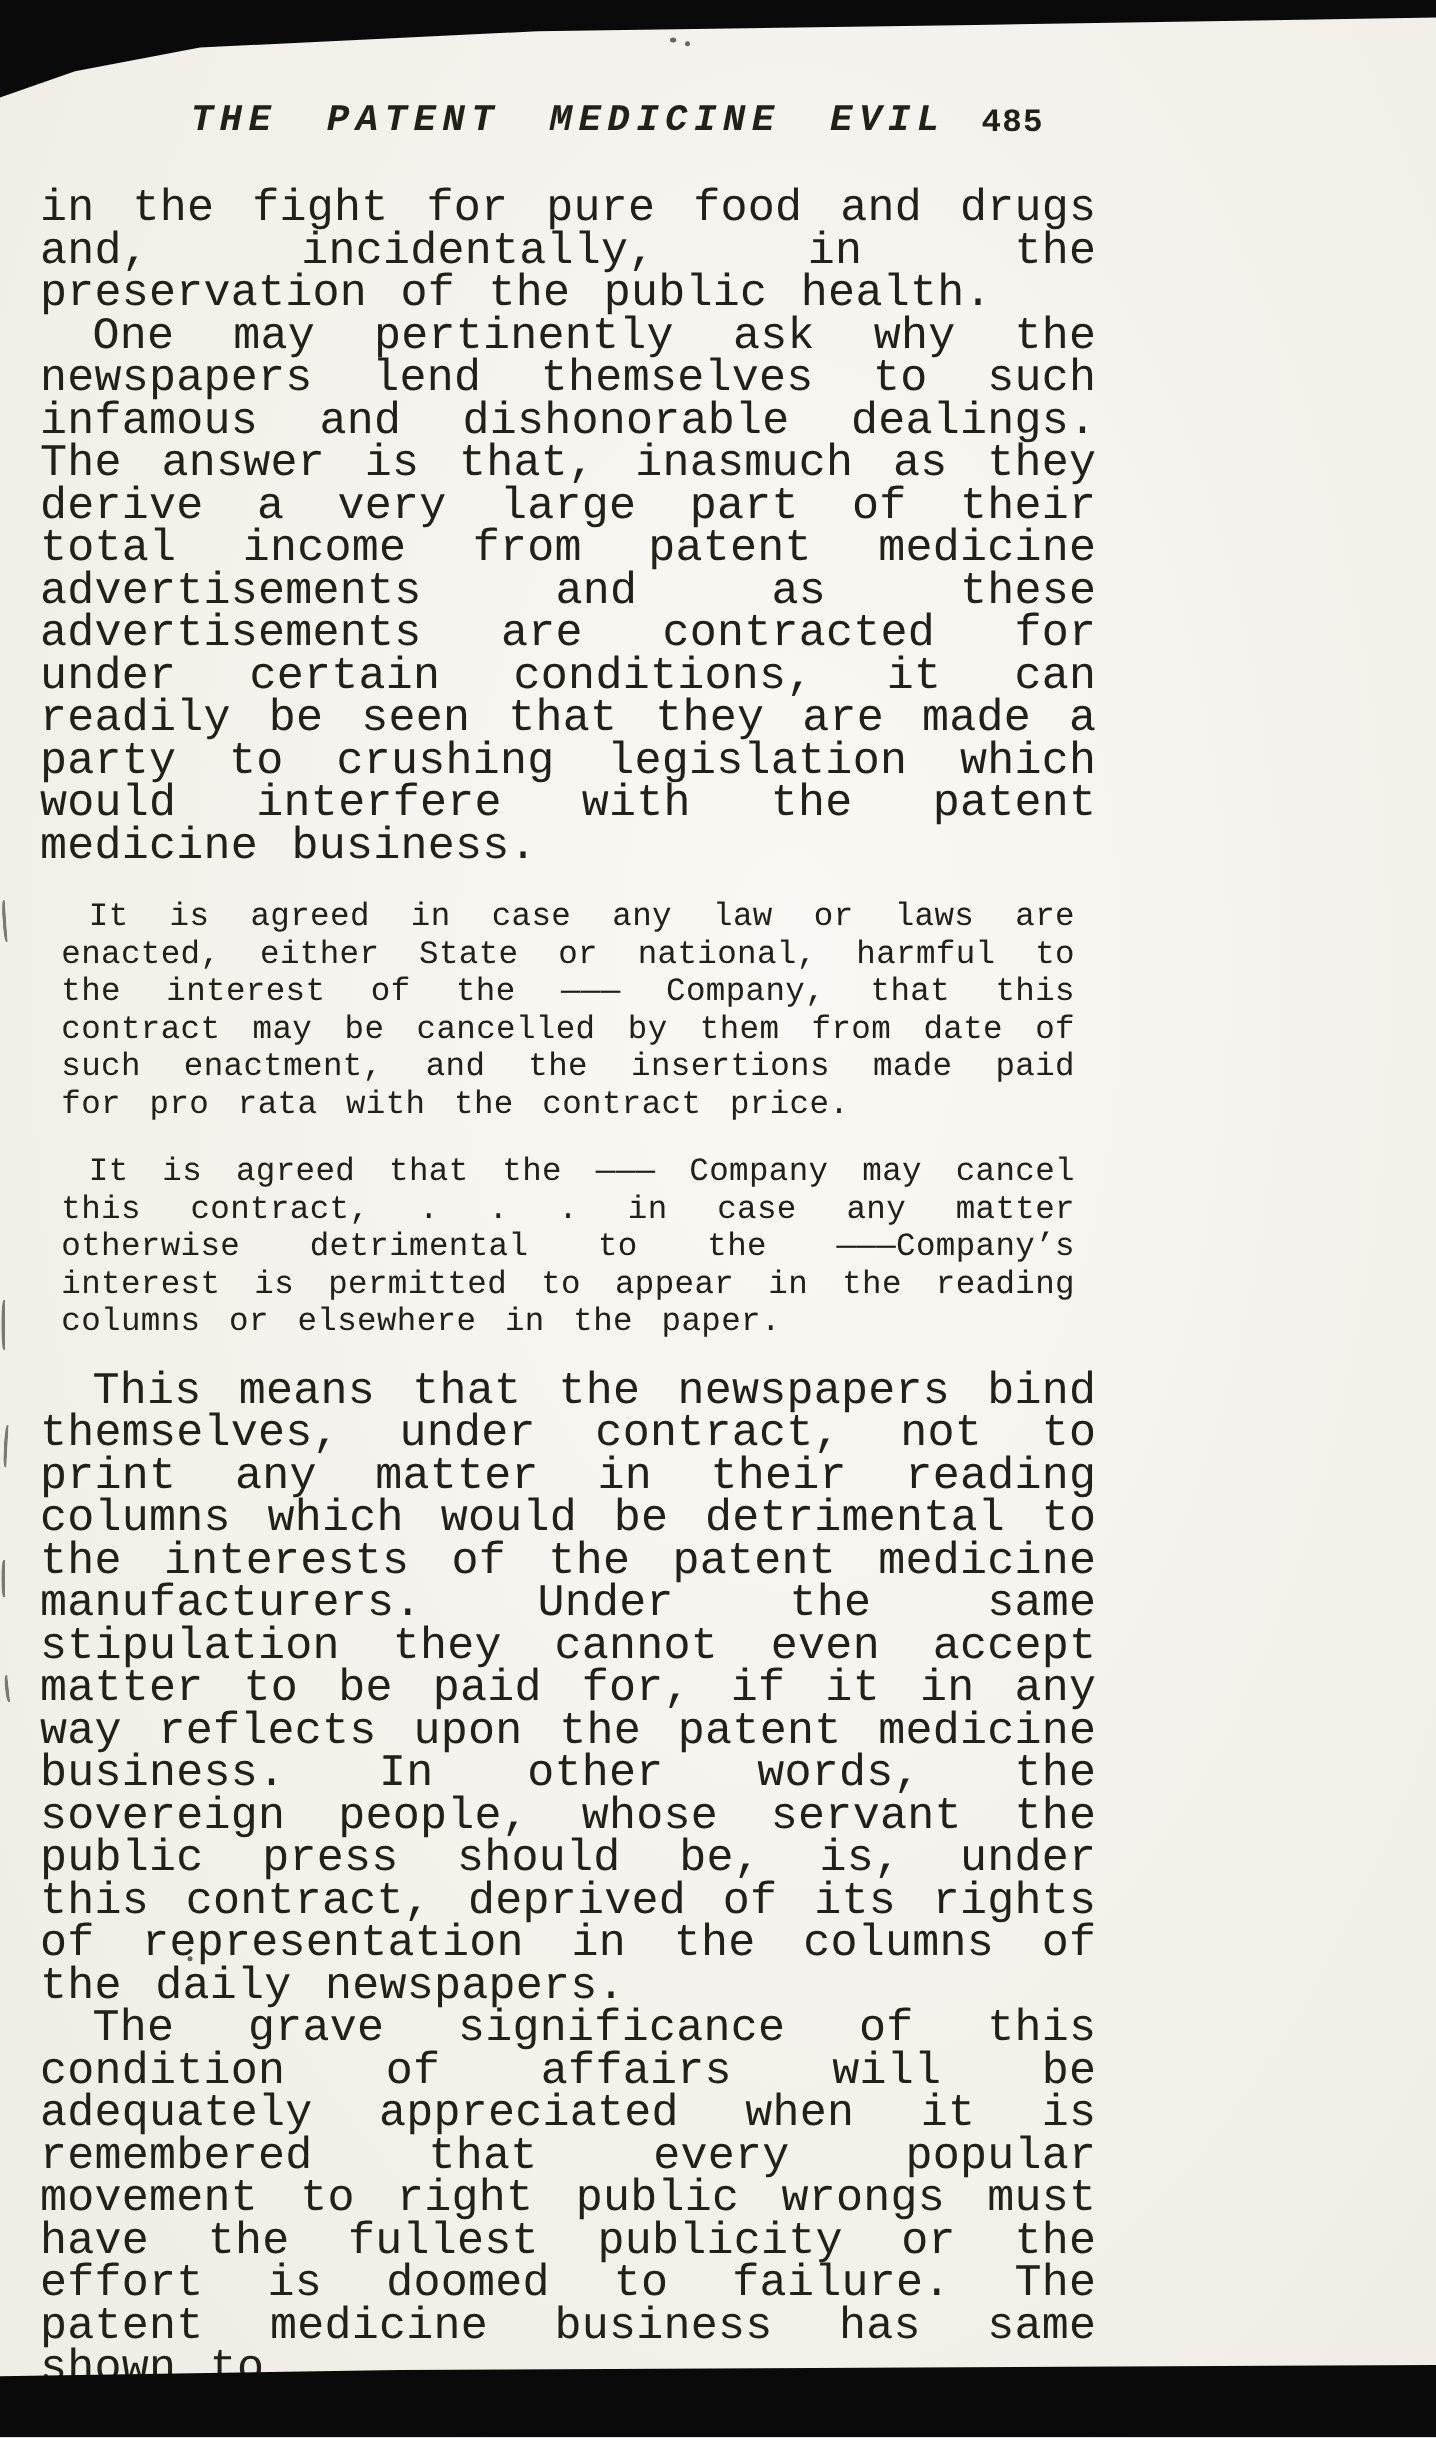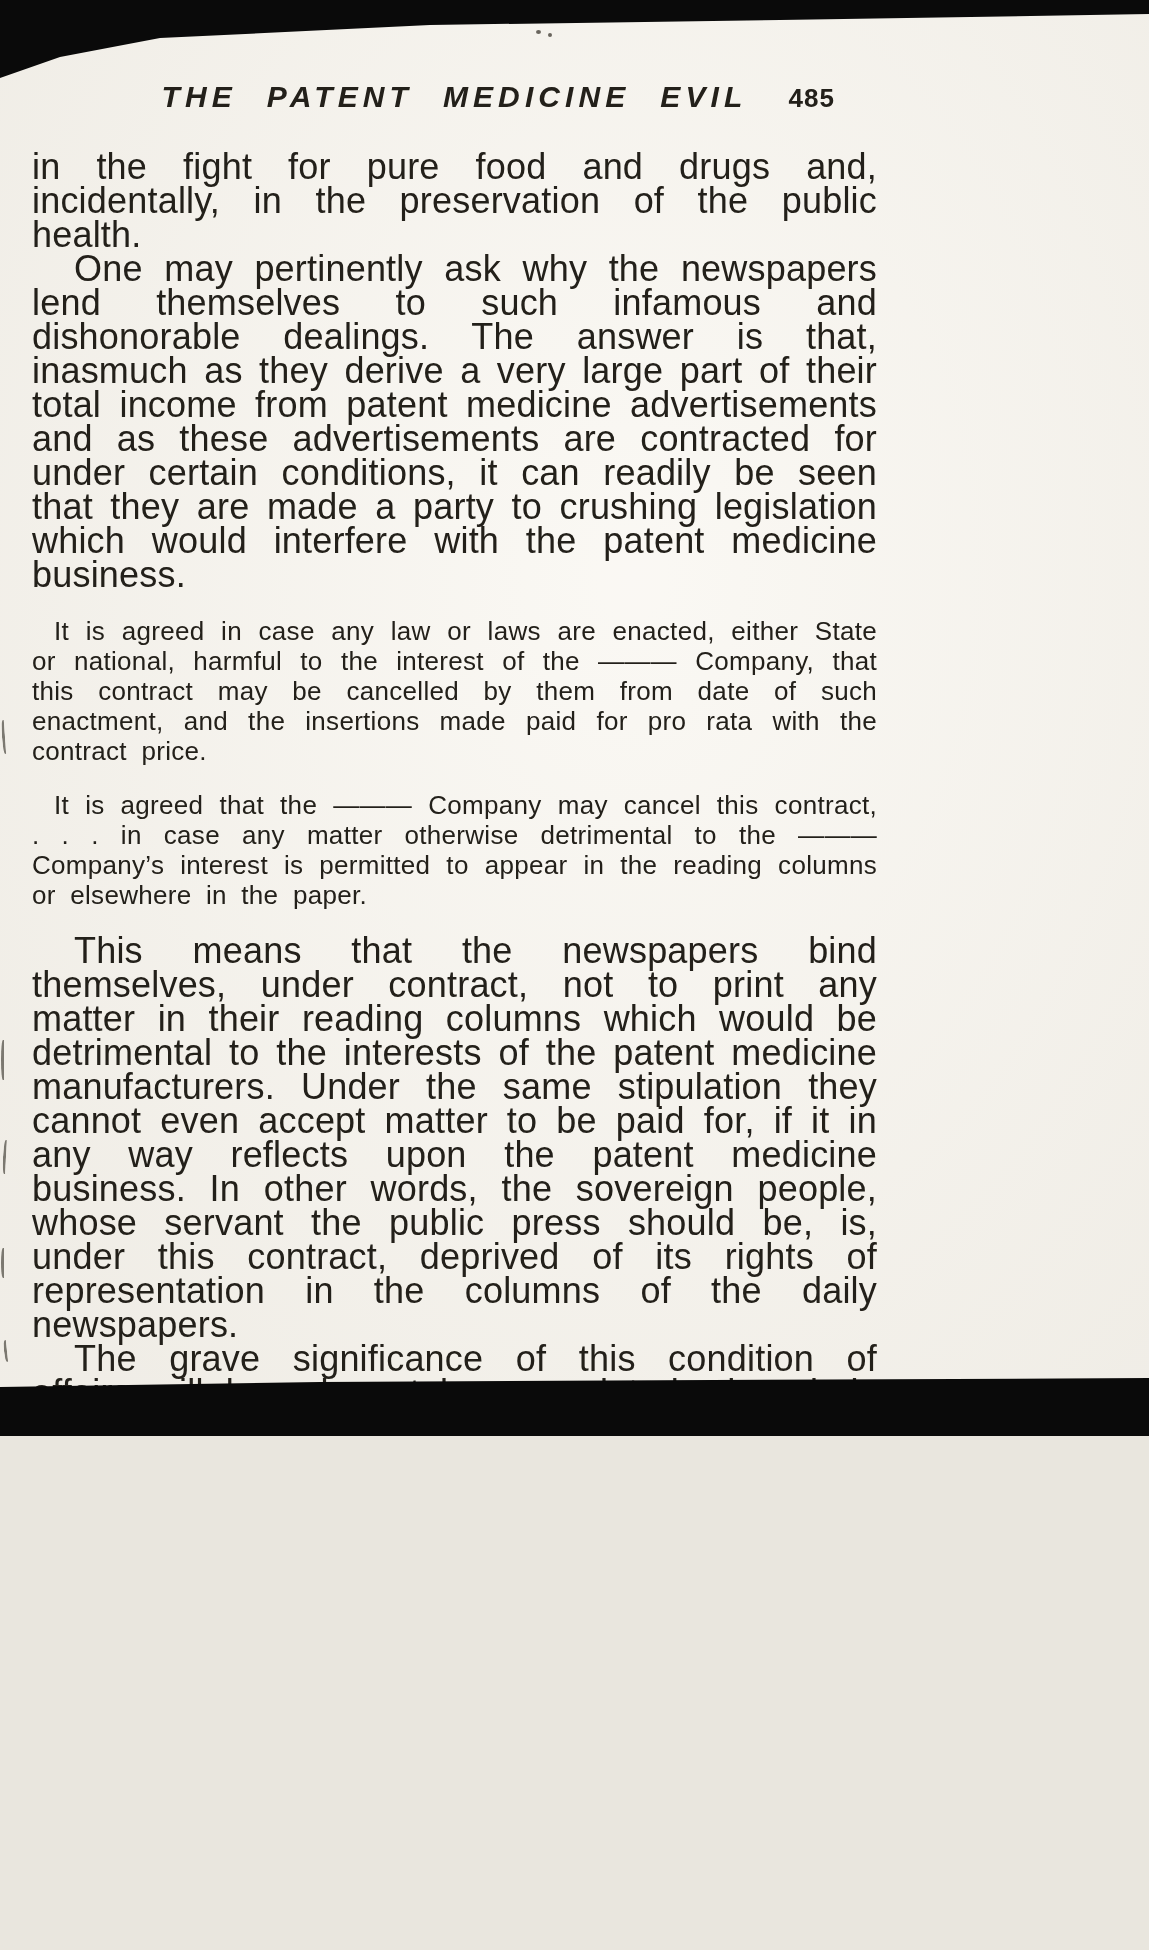--- a/index.html
+++ b/index.html
@@ -5,24 +5,24 @@
   :root {
     --paper: #f8f5ee;
     --ink: #23201a;
   }
   * { margin: 0; padding: 0; box-sizing: border-box; }
   html, body { background: #e9e6de; }
   body { display: flex; justify-content: center; }
   .page {
     position: relative;
     width: 1149px;
-    height: 1436px;
+    height: 1950px;
     background: var(--paper);
     background-image: radial-gradient(ellipse at 55% 40%, rgba(255,255,255,0.35), rgba(0,0,0,0.03) 85%);
-    font-family: Liberation Sans, sans-serif;
+    font-family: Liberation Mono, monospace;
     color: var(--ink);
     overflow: hidden;
   }
   .scan-edge { position: absolute; left: 0; width: 1149px; display: block; }
   .scan-edge-top { top: 0; }
   .scan-edge-bottom { bottom: 0; }
 
   .header {
     position: relative;
     margin: 80px 0 0 32px;
@@ -60,21 +60,21 @@
     letter-spacing: 0.2px;
     text-indent: 42px;
   }
   .par.first { text-indent: 0; }
   .quote {
     font-size: 26px;
     line-height: 30px;
     word-spacing: 7px;
     letter-spacing: 0.3px;
     text-indent: 22px;
-    margin: 24px 0;
+    margin: 24px 17px;
   }
 
   
   .artifact {
     position: absolute;
     width: 4px;
     height: 34px;
     border-left: 3px solid rgba(45, 41, 33, 0.6);
     border-radius: 60% 0 0 60%;
   }
@@ -100,21 +100,21 @@
     <span class="header-title">THE PATENT MEDICINE EVIL</span>
     <span class="page-number">485</span>
   </div>
 
   <div class="text-column">
     <p class="par first">in the fight for pure food and drugs and, incidentally, in the preservation of the public health.</p>
     <p class="par">One may pertinently ask why the newspapers lend themselves to such infamous and dishonorable dealings. The answer is that, inasmuch as they derive a very large part of their total income from patent medicine advertisements and as these advertisements are contracted for under certain conditions, it can readily be seen that they are made a party to crushing legislation which would interfere with the patent medicine business.</p>
     <blockquote class="quote">It is agreed in case any law or laws are enacted, either State or national, harmful to the interest of the ——— Company, that this contract may be cancelled by them from date of such enactment, and the insertions made paid for pro rata with the contract price.</blockquote>
     <blockquote class="quote">It is agreed that the ——— Company may cancel this contract, . . . in case any matter otherwise detrimental to the ———Company’s interest is permitted to appear in the reading columns or elsewhere in the paper.</blockquote>
     <p class="par">This means that the newspapers bind themselves, under contract, not to print any matter in their reading columns which would be detrimental to the interests of the patent medicine manufacturers. Under the same stipulation they cannot even accept matter to be paid for, if it in any way reflects upon the patent medicine business. In other words, the sovereign people, whose servant the public press should be, is, under this contract, deprived of its rights of representation in the columns of the daily newspapers.</p>
-    <p class="par">The grave significance of this condition of affairs will be adequately appreciated when it is remembered that every popular movement to right public wrongs must have the fullest publicity or the effort is doomed to failure. The patent medicine business has been shown to</p>
+    <p class="par">The grave significance of this condition of affairs will be adequately appreciated when it is remembered that every popular movement to right public wrongs must have the fullest publicity or the effort is doomed to failure. The patent medicine business has same shown to</p>
   </div>
 
   <div class="artifact" style="left:2px; top:720px; transform:rotate(-4deg);"></div>
   <div class="artifact" style="left:1px; top:1040px; height:40px;"></div>
   <div class="artifact" style="left:3px; top:1140px; transform:rotate(3deg);"></div>
   <div class="artifact" style="left:1px; top:1248px; height:30px;"></div>
   <div class="artifact" style="left:4px; top:1340px; height:22px; transform:rotate(-6deg);"></div>
   <div class="speck" style="left:150px; top:1565px; width:4px; height:4px;"></div>
 
   <svg class="scan-edge scan-edge-bottom" width="1149" height="58" viewBox="0 0 1149 58" aria-hidden="true">

